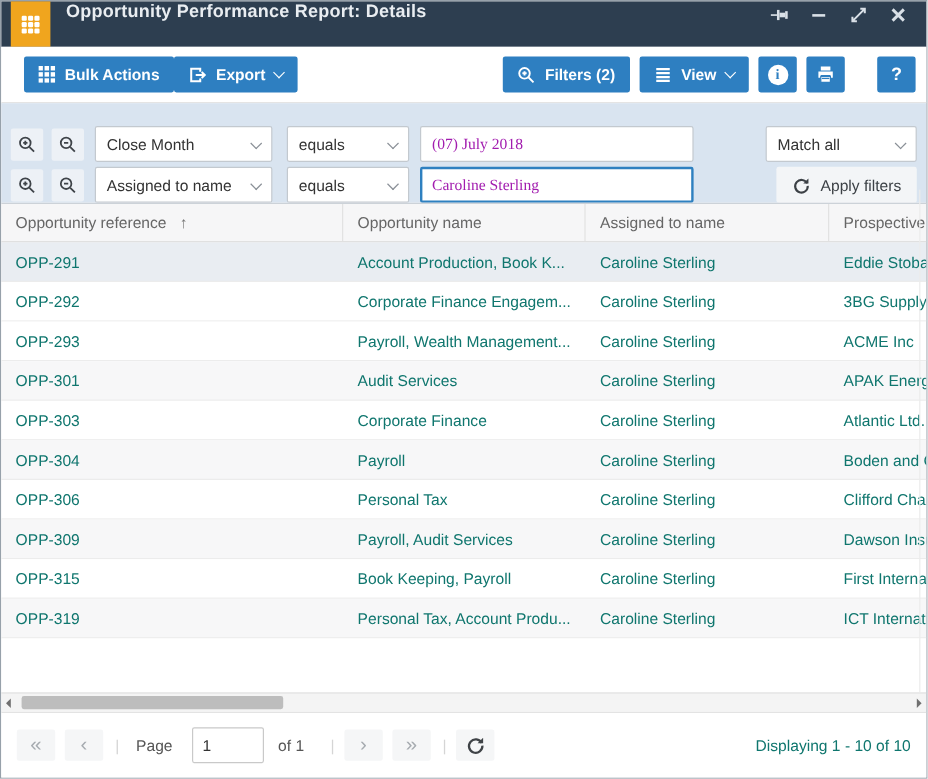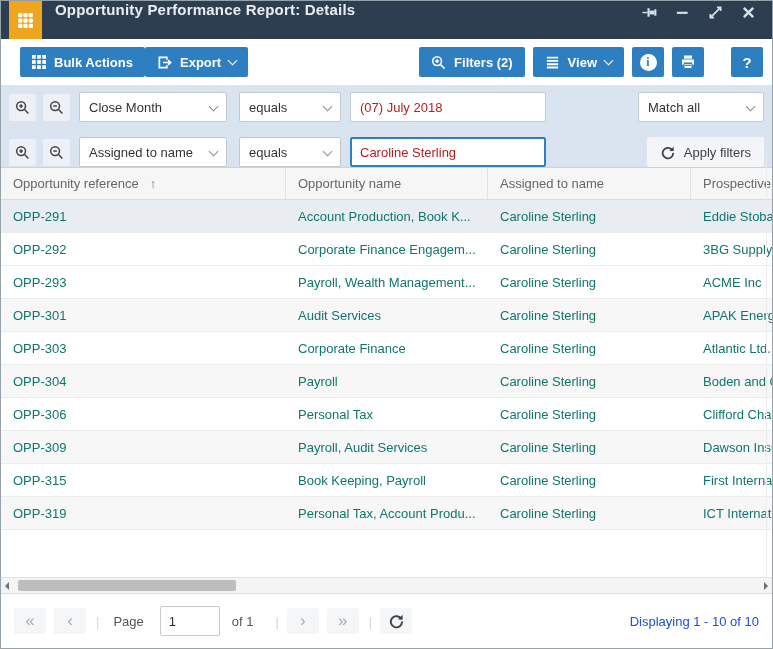--- a/index.html
+++ b/index.html
@@ -30,31 +30,31 @@
   .btn-sq{width:32px;padding:0;justify-content:center}
   .tool-right{margin-left:auto;display:flex;align-items:center;gap:8px}
   .help-gap{margin-left:19px}
   .chev{width:7px;height:7px;border-right:1.6px solid currentColor;border-bottom:1.6px solid currentColor;
     transform:rotate(45deg);margin-top:-4px}
   .info-circle{width:17px;height:17px;border-radius:50%;background:#fff;color:var(--button-blue);
     font-weight:700;font-size:12px;line-height:17px;text-align:center;font-family:"Liberation Serif",serif}
   .qmark{font-size:15px;font-weight:700}
 
   
-  .filters{flex:0 0 72px;background:var(--filter-panel-bg);padding:6px 8px 0 8px;display:flex;flex-direction:column;gap:15px}
+  .filters{flex:0 0 72px;background:var(--filter-panel-bg);padding:19px 8px 0 8px;display:flex;flex-direction:column;gap:4px}
   .frow{display:flex;align-items:center;height:30px}
   .zoombtn{width:27px;height:27px;background:#edf1f6;border-radius:2px;display:flex;align-items:center;
     justify-content:center;color:#3f4449;margin-right:7px;cursor:pointer}
   .fselect{height:30px;background:#fff;border:1px solid #c3c9cf;border-radius:2px;display:flex;align-items:center;
     justify-content:space-between;padding:0 9px;font-size:13px;color:#333;cursor:pointer}
   .fselect .chev{color:#8a9097;margin-top:-2px}
   .fs-field{width:148px;margin-left:2px}
   .fs-op{width:102px;margin-left:12px}
-  .finput{width:196px;height:30px;border:1px solid #c3c9cf;border-radius:2px;margin-left:9px;padding:0 9px;
-    font-size:13px;color:#b91c1c;font-family:Liberation Sans, sans-serif;background:#fff}
+  .finput{width:228px;height:30px;border:1px solid #c3c9cf;border-radius:2px;margin-left:9px;padding:0 9px;
+    font-size:13px;color:#a21caf;font-family:Liberation Serif, serif;background:#fff}
   .finput.focused{border:2px solid #2e80c0;padding:0 8px}
   .fs-match{width:126px;margin-left:auto}
   .apply-btn{margin-left:auto;height:30px;background:#f3f5f7;border-radius:2px;display:flex;align-items:center;
     gap:9px;padding:0 13px;font-size:13px;color:#3c4146;cursor:pointer;white-space:nowrap}
 
   
   .grid-head{flex:0 0 33px;background:#f6f6f7;border-top:1px solid #ccd2d8;border-bottom:1px solid #dadada;
     display:flex;font-size:13px;color:#666}
   .hcell{display:flex;align-items:center;padding-left:12px;border-right:1px solid #e2e2e2;
     white-space:nowrap;overflow:hidden;cursor:pointer}
@@ -80,21 +80,21 @@
   .pager{flex:0 0 55px;border-top:1px solid #dcdcdc;display:flex;align-items:center;
     padding:0 13px;font-size:13px;color:#555;background:#fff}
   .pg-btn{width:32px;height:26px;background:#f5f6f7;display:flex;align-items:center;justify-content:center;
     color:#a6abb0;font-size:17px;border-radius:2px;cursor:pointer;margin-right:8px}
   .pg-sep{color:#d5d5d5;margin:0 8px 0 2px}
   .pg-label{margin:0 4px 0 6px}
   .pg-input{width:60px;height:30px;border:1px solid #c9c9c9;border-radius:2px;padding:0 8px;font-size:13px;
     margin:0 12px;font-family:inherit;color:#333}
   .pg-of{margin-right:20px}
   .pg-refresh{color:#3f4347;font-size:14px}
-  .pg-status{margin-left:auto;color:#1d4ed8}
+  .pg-status{margin-left:auto;color:#0f766e}
   svg{display:block}
 </style>
 </head>
 <body>
 
 <div class="window">
 
   <div class="titlebar">
     <div class="app-icon">
       <svg width="17" height="17" viewBox="0 0 16 16" fill="currentColor">

